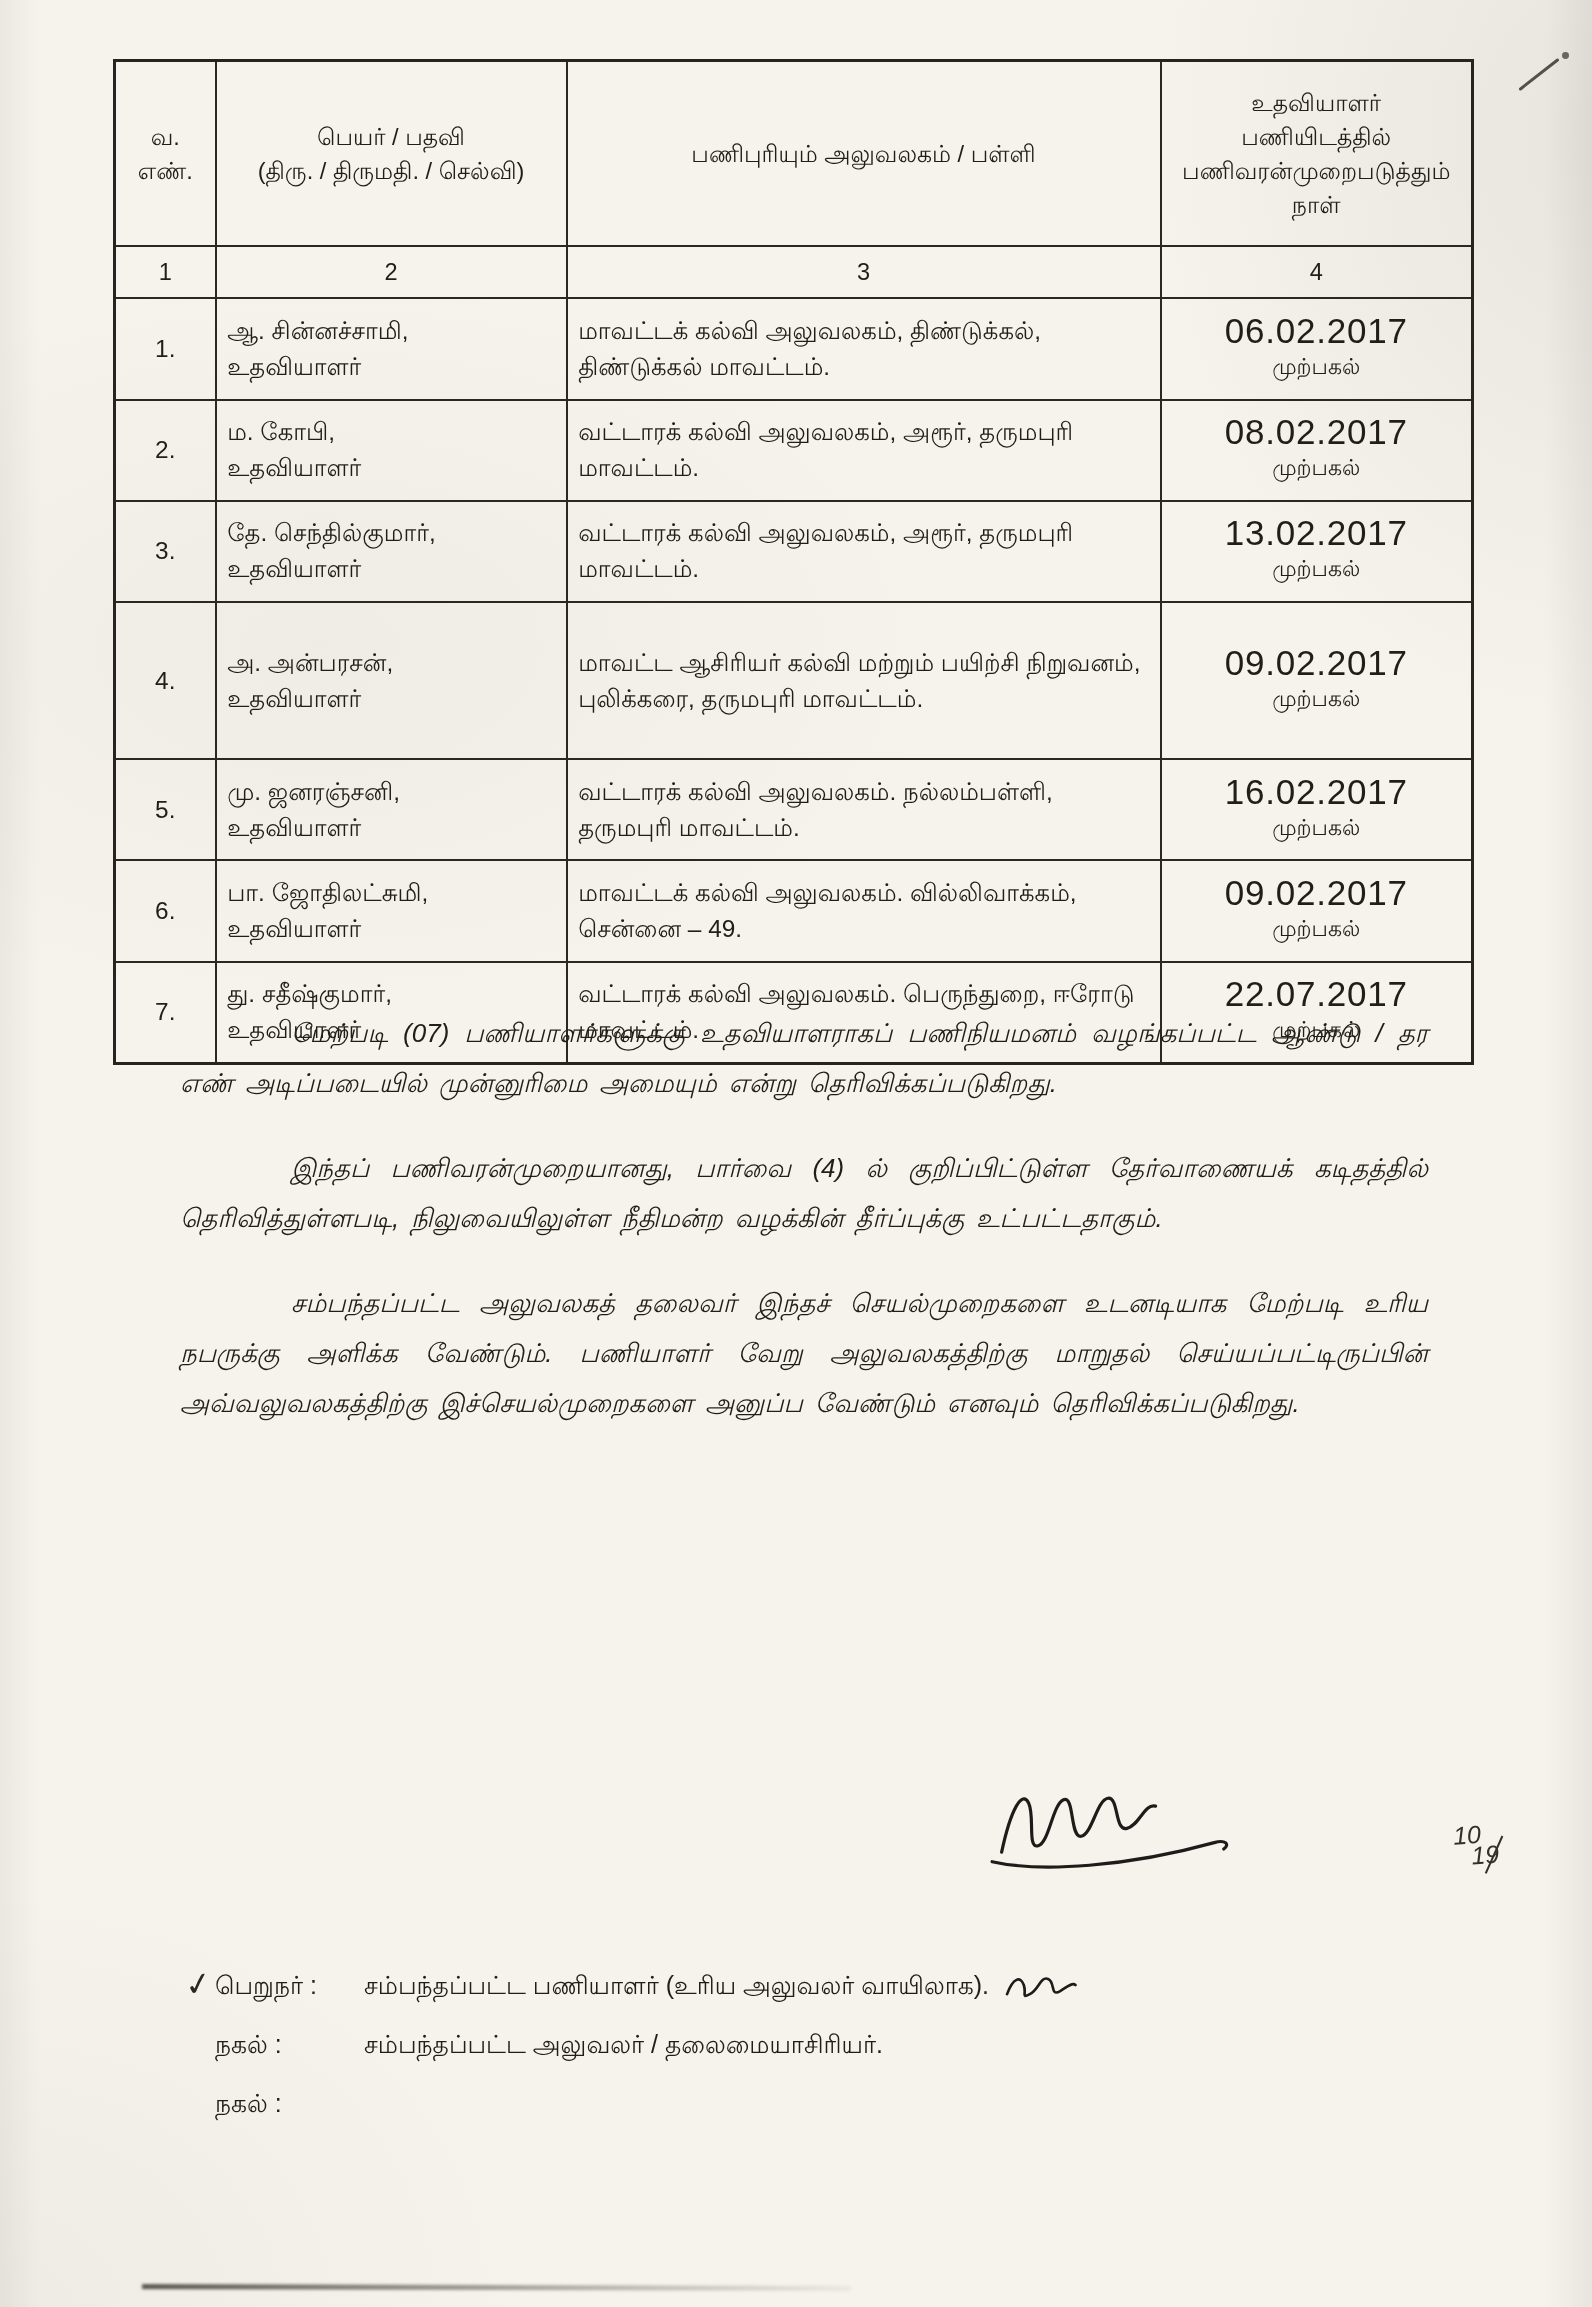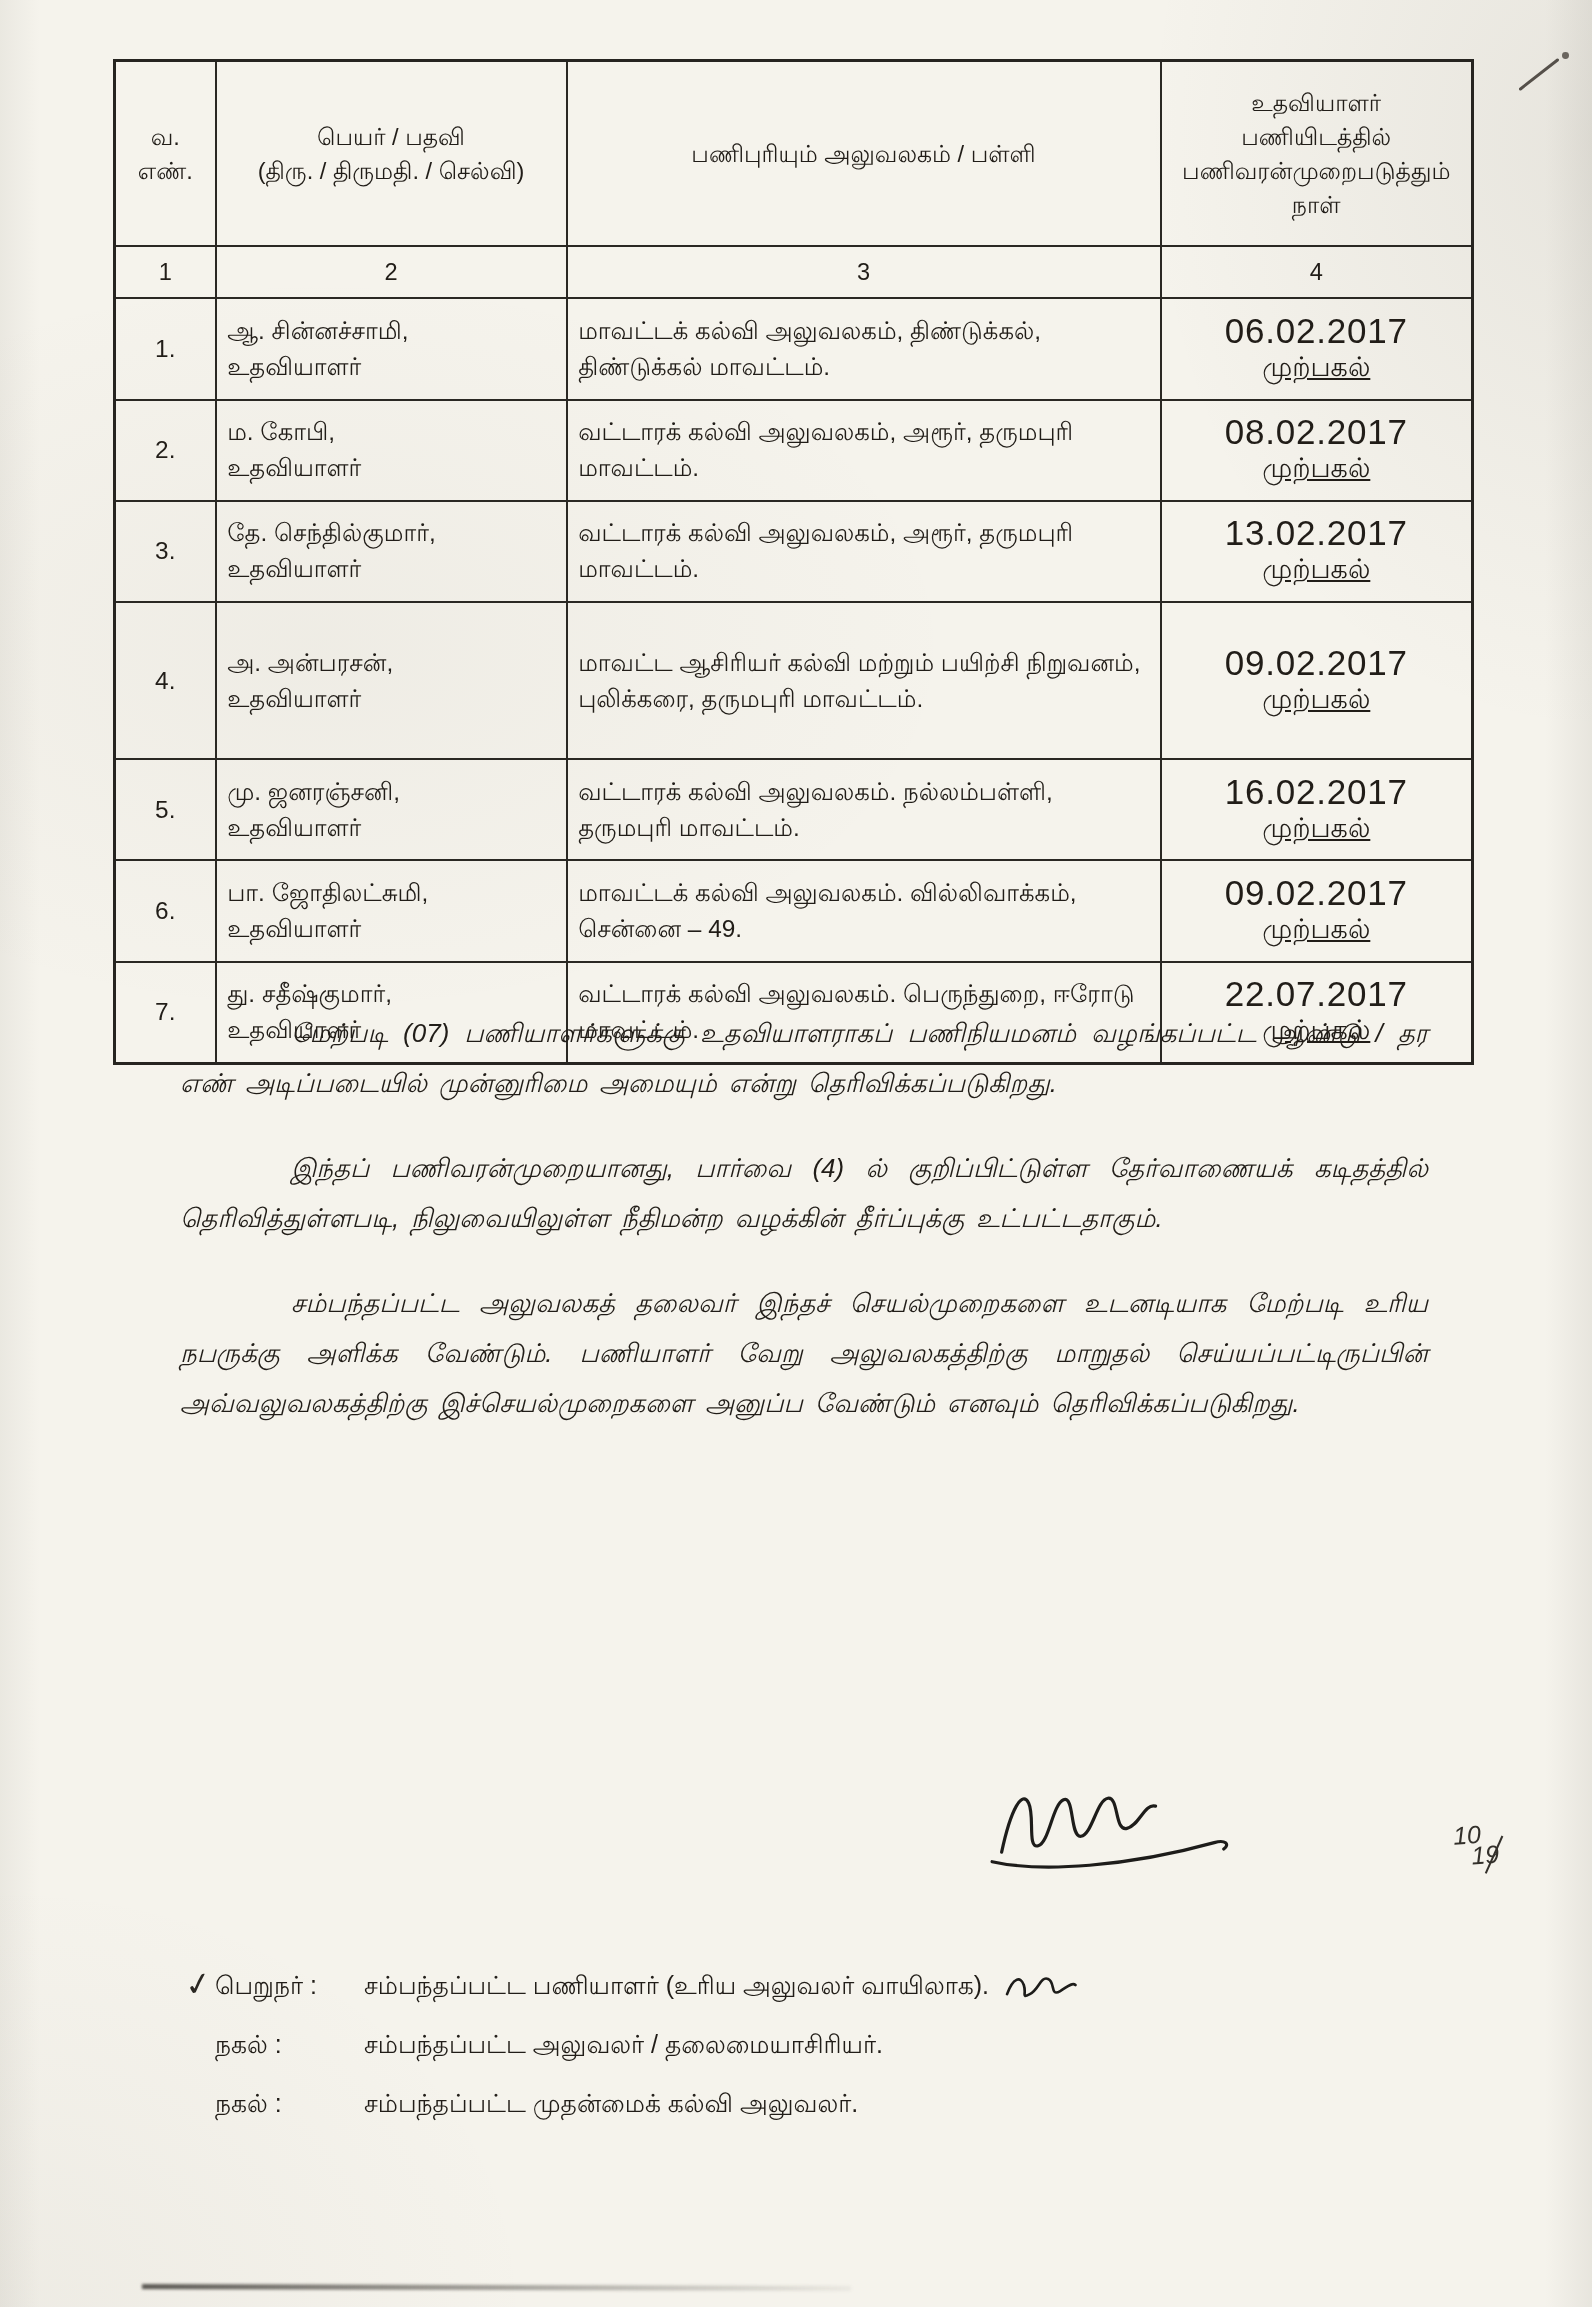--- a/index.html
+++ b/index.html
@@ -42,21 +42,21 @@
   .hdr th{height:171px;}
   .numrow th{height:38px; font-size:24.4px;}
   .doc-table td{font-size:24.4px; line-height:36px;}
   .r-std td{height:87px;}
   .r-tall td{height:143px;}
   .c-sno{text-align:center;}
   .c-name{padding-left:15.2px;margin-top:24px;}
   .c-office{padding-left:15.2px;}
   .c-date{text-align:center;}
   .c-date .date-val{font-size:35px; letter-spacing:0.8px;}
-  .c-date .date-session{font-size:27px;text-decoration:underline;}
+  .c-date .date-session{font-size:22px;}
 
   
   .body-text{
     position:absolute; left:180px; top:1008px; width:1248px;font-style:italic;
   }
   .body-text p{
     margin:0 0 35px 0;
     font-size:26px;
     line-height:50px;
     text-align:justify;
@@ -272,18 +272,17 @@
       <svg class="mini-sig" viewBox="0 0 104 48" aria-hidden="true">
         <path d="M8 34 C16 12 26 10 30 22 C34 34 26 40 38 34 C50 28 52 10 62 14 C72 18 64 38 78 30 C88 24 94 18 98 22"></path>
       </svg>
     </div>
     <div class="rec-row">
       <span class="rec-label">நகல் :</span>
       <span class="rec-text">சம்பந்தப்பட்ட அலுவலர் / தலைமையாசிரியர்.</span>
     </div>
     <div class="rec-row">
       <span class="rec-label">நகல் :</span>
-      <span class="rec-text">சம்பந்தப்பட்ட முதன்மைக் கல்வி அலுவலர்.</span>
     </div>
   </div>
 
 </div>
 
 
 </body></html>

